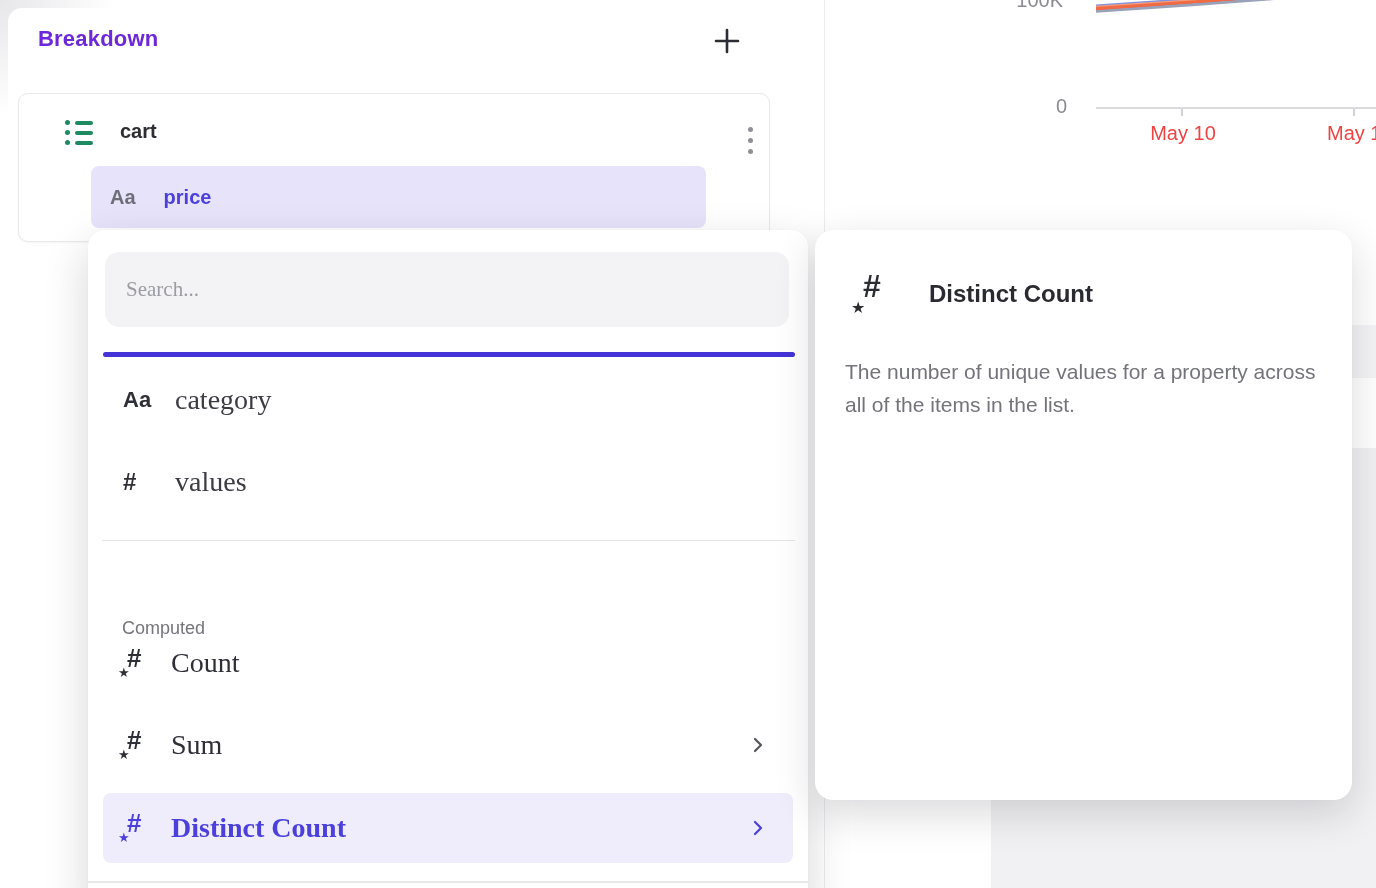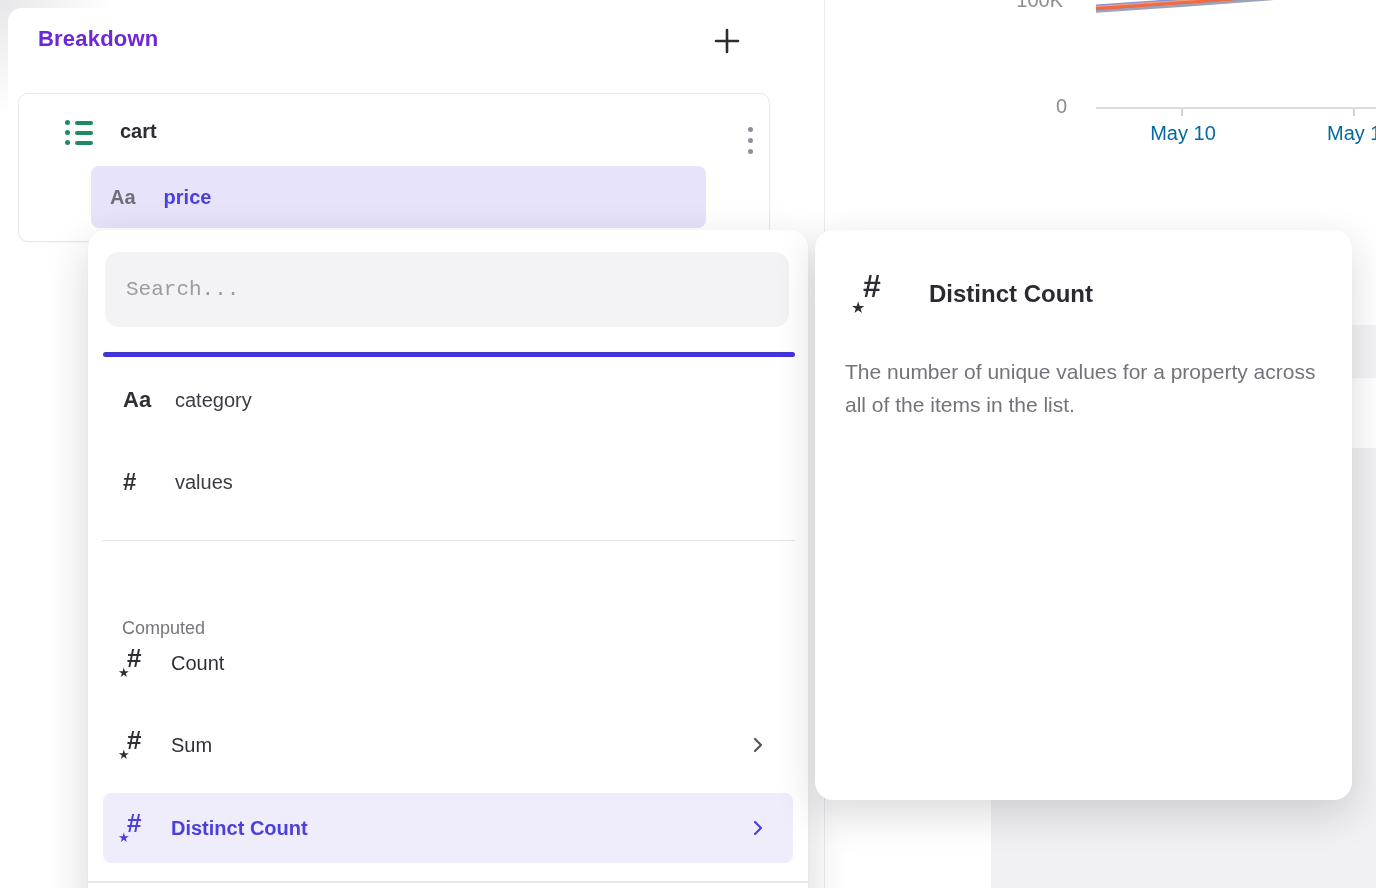--- a/index.html
+++ b/index.html
@@ -14,21 +14,21 @@
   .left-panel { left:8; top:8px; left:8px; width:816px; height:880px; background:#fff;
     border-top-left-radius:14px; }
 
   .chart-panel { left:824px; top:0; width:552px; height:888px; background:#fff;
     border-left:1px solid #ececef; }
 
   .band-small { left:526px; top:325px; width:26px; height:53px; background:#f4f4f6; }
   .band-big   { left:166px; top:448px; width:386px; height:440px; background:#f1f1f3; }
 
   .y-label { width:60px; text-align:right; font-size:20px; color:#8b8b92; }
-  .x-label { font-size:20px; color:#0369a1; white-space:nowrap; }
+  .x-label { font-size:20px; color:#ef4444; white-space:nowrap; }
   .axis-line { left:271px; top:107px; width:281px; height:2px; background:#dbdbde; }
   .tick { top:109px; width:2px; height:7px; background:#d3d3d7; }
 
   
   .bd-title { left:38px; top:26px; font-size:22px; font-weight:700; color:#6d28d9; letter-spacing:.2px; }
   .add-btn { left:704px; top:18px; width:46px; height:46px; display:flex; align-items:center;
     justify-content:center; cursor:pointer; border-radius:8px; }
 
   
   .bd-card { left:18px; top:93px; width:752px; height:149px; background:#fff;
@@ -47,28 +47,28 @@
     border-radius:8px; display:flex; align-items:center; cursor:pointer; }
   .pill .aa { margin-left:19px; font-size:20px; font-weight:600; color:#6e6e78; }
   .pill .plabel { margin-left:28px; font-size:20px; font-weight:600; color:#4c40dc; }
 
   
   .dropdown { left:88px; top:230px; width:720px; height:682px; background:#fff; border-radius:16px;
     box-shadow:0 16px 44px rgba(25,25,40,.18), 0 0 1px rgba(0,0,0,.08); }
   .search-wrap { position:absolute; left:17px; top:22px; width:684px; height:75px;
     background:#f3f3f5; border-radius:14px; }
   .search-wrap input { width:100%; height:100%; border:none; outline:none; background:transparent;
-    font-family:Liberation Mono, monospace; font-size:21px; color:#3a3a42; padding:0 21px; }
+    font-family:Liberation Serif, serif; font-size:21px; color:#3a3a42; padding:0 21px; }
   .search-wrap input::placeholder { color:#9b9ba3; }
   .sel-indicator { position:absolute; left:15px; top:122px; width:692px; height:5px;
     background:#4534d6; border-radius:3px; }
   .dd-row { position:absolute; left:15px; width:690px; height:62px; display:flex;
     align-items:center; cursor:pointer; border-radius:8px; color:#3c3c44; }
   .dd-row .type-glyph { width:52px; margin-left:20px; font-size:22px; font-weight:700; color:#2f2f37; }
-  .dd-row .dd-label { font-size:20px; font-weight:500; }
+  .dd-row .dd-label { font-size:28px; font-weight:500;font-family:Liberation Serif, serif; }
   .dd-divider { position:absolute; left:14px; width:693px; height:1px; background:#e5e5e9; }
   .dd-heading { position:absolute; left:34px; font-size:18px; color:#75757d; }
   .hashstar { position:relative; width:52px; margin-left:16px; height:40px; }
   .hashstar .hs-hash { position:absolute; left:8px; top:0; font-size:26px; font-weight:700; }
   .hashstar .hs-star { position:absolute; left:-1px; top:22px; font-size:13px; }
   .dd-row.computed { color:#2f2f37; }
   .dd-row .chev { position:absolute; left:649px; top:50%; transform:translateY(-50%);
     width:12px; height:18px; color:#55555d; }
   .dd-row.selected { background:#efecfb; color:#4c40dc; height:70px; }
   .dd-row.selected .hs-hash, .dd-row.selected .hs-star { color:#4c40dc; }

